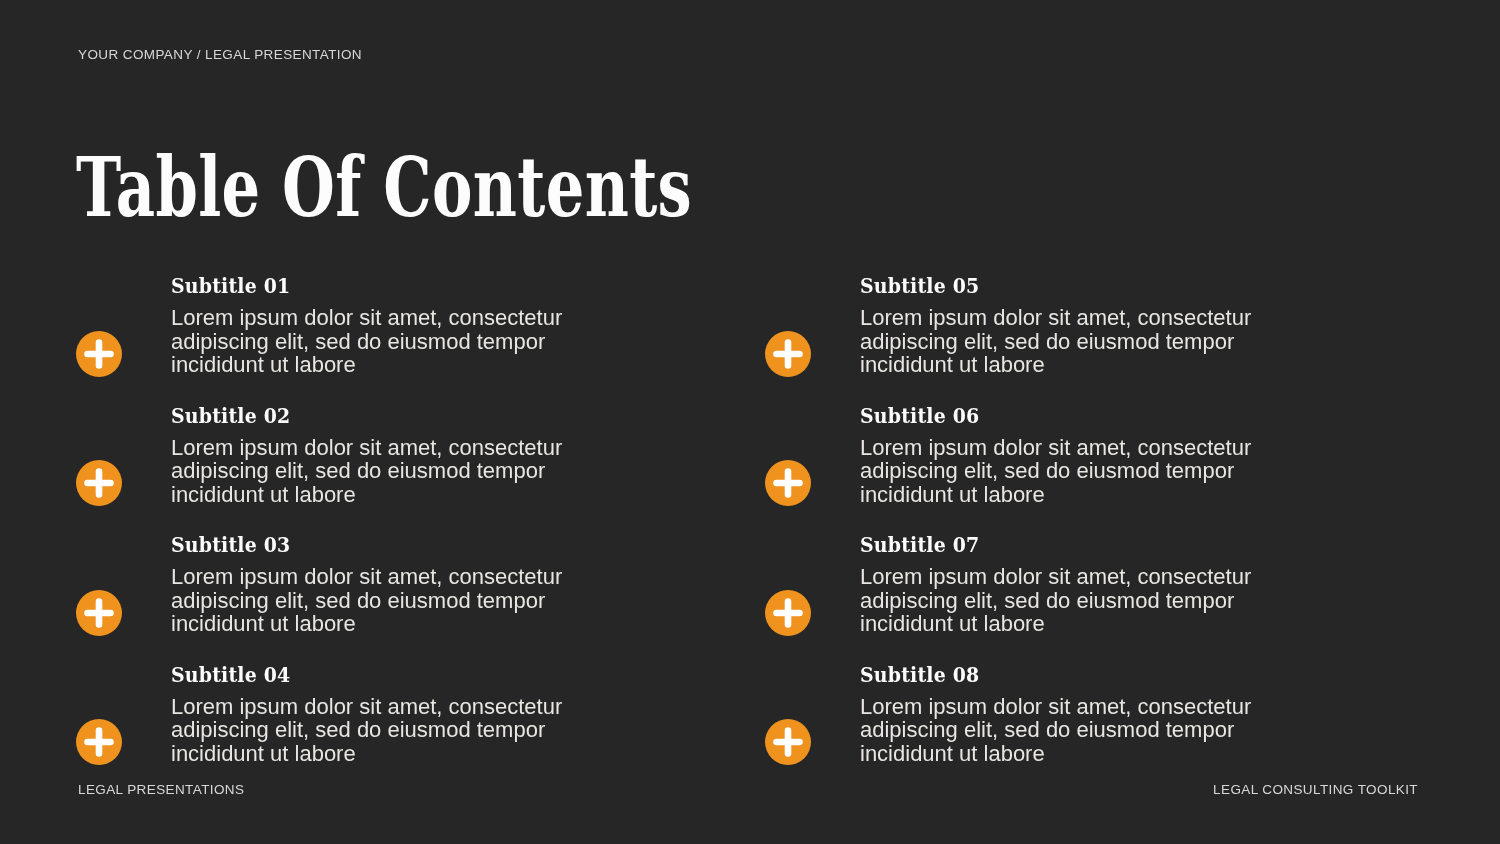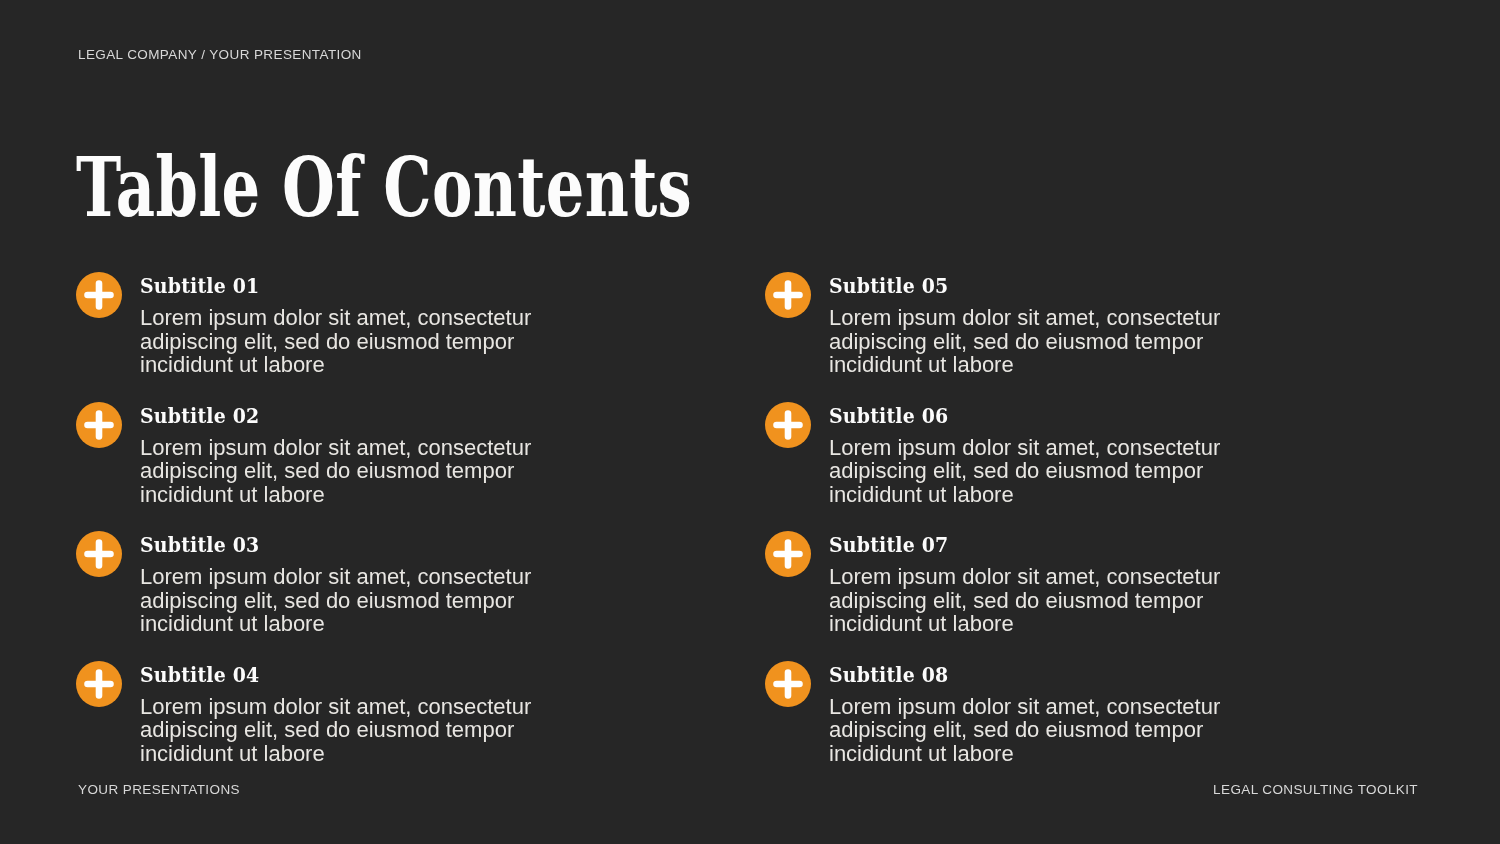--- a/index.html
+++ b/index.html
@@ -47,23 +47,24 @@
 
   .toc-col {
     position: absolute;
     top: 272px;
   }
   .toc-col.left  { left: 76px; }
   .toc-col.right { left: 765px; }
 
   .toc-item {
     display: flex;
-    align-items: flex-start;
+    align-items: flex-end;
     margin-bottom: 25px;
     width: 538px;
+    gap: 31px;
   }
 
   .plus-badge {
     width: 46px;
     height: 46px;
     flex: 0 0 46px;
     margin-right: 18px;
     display: block;
   }
 
@@ -96,21 +97,21 @@
     color: var(--meta-color);
   }
   .footer-left  { left: 78px; }
   .footer-right { right: 82px; text-align: center; }
 </style>
 </head>
 <body>
 
 <div class="slide">
 
-  <div class="breadcrumb">LEGAL COMPANY / YOUR PRESENTATION</div>
+  <div class="breadcrumb">YOUR COMPANY / LEGAL PRESENTATION</div>
 
   <h1 class="page-title">Table Of Contents</h1>
 
   <div class="toc-col left">
     <div class="toc-item">
       <svg class="plus-badge" viewBox="0 0 46 46" aria-hidden="true">
         <circle cx="23" cy="23" r="23" fill="#F0921E"></circle>
         <path d="M23 11.5 V34.5 M11.5 23 H34.5" stroke="#FFFFFF" stroke-width="6.6" stroke-linecap="round" fill="none"></path>
       </svg>
       <div class="text-col">
@@ -191,16 +192,16 @@
         <circle cx="23" cy="23" r="23" fill="#F0921E"></circle>
         <path d="M23 11.5 V34.5 M11.5 23 H34.5" stroke="#FFFFFF" stroke-width="6.6" stroke-linecap="round" fill="none"></path>
       </svg>
       <div class="text-col">
         <div class="item-title">Subtitle 08</div>
         <div class="item-desc">Lorem ipsum dolor sit amet, consectetur adipiscing elit, sed do eiusmod tempor incididunt ut labore</div>
       </div>
     </div>
   </div>
 
-  <div class="footer-left">YOUR PRESENTATIONS</div>
+  <div class="footer-left">LEGAL PRESENTATIONS</div>
   <div class="footer-right">LEGAL CONSULTING TOOLKIT</div>
 
 </div>
 
 </body></html>

